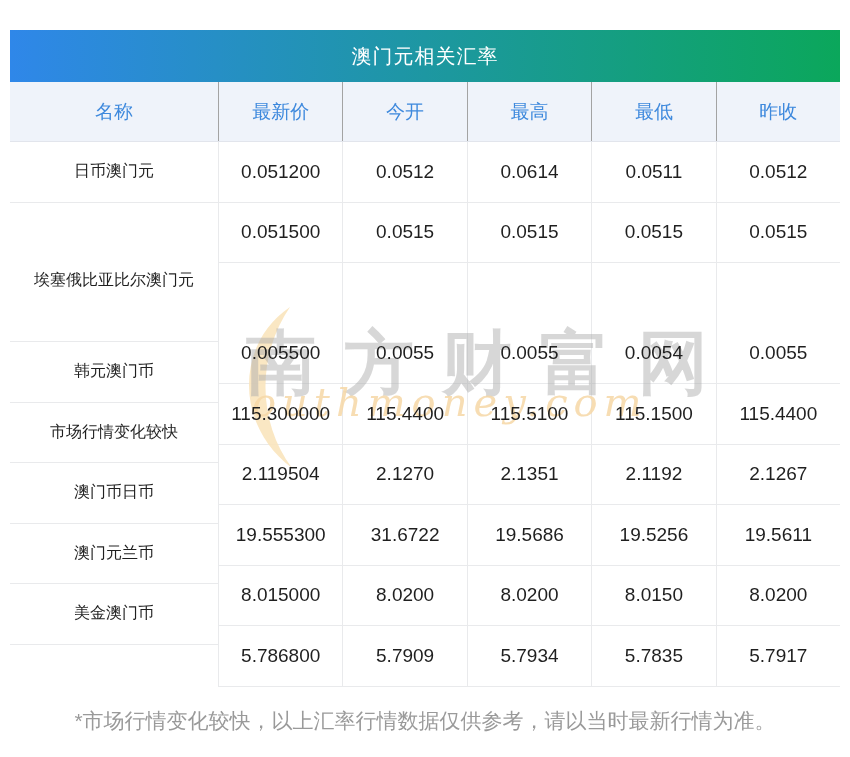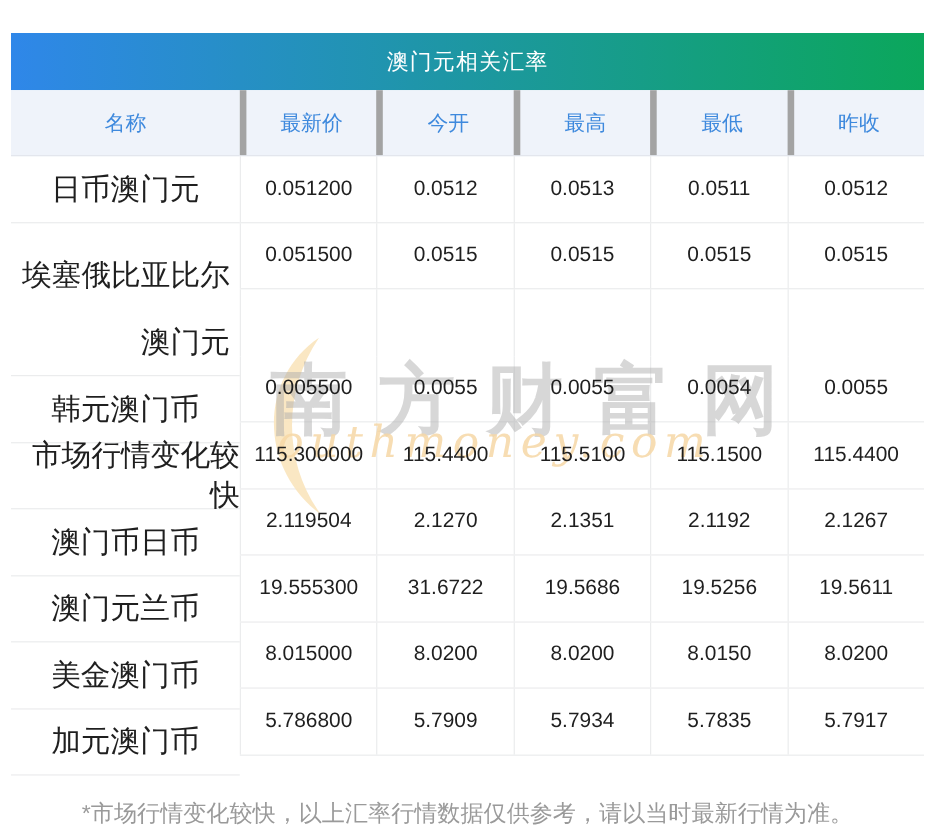--- a/index.html
+++ b/index.html
@@ -26,37 +26,37 @@
   .table-wrap{margin:0 10px;display:flex;}
   .name-col{width:208px;flex:0 0 208px;}
   .cell{display:flex;align-items:center;justify-content:center;}
   .hdr{
     height:60px;background:var(--header-bg);
     color:var(--header-text);font-size:19px;
     border-bottom:1px solid #e2e5ec;
   }
   .name-cell{
     height:60.5px;border-bottom:1px solid var(--border);
-    font-size:27px;color:var(--num-text);text-align:right;
+    font-size:16px;color:var(--num-text);text-align:right;
   }
   .name-cell.tall{height:121.5px;margin-top:18px;}
   .name-cell span{position:relative;z-index:3;}
   .name-cell.tall span{
     display:inline-block;max-width:190px;line-height:60.75px;
   }
   .values-area{flex:1 1 auto;display:flex;flex-direction:column;}
   .vrow{display:flex;height:60.5px;border-bottom:1px solid var(--border);}
   .vrow.header-row{height:60px;background:var(--header-bg);border-bottom:1px solid #e2e5ec;}
   .vrow.spacer-row{border-bottom:none;}
   .vcell{
     flex:1 1 0;border-left:1px solid var(--border);
     display:flex;align-items:center;justify-content:center;
     font-size:19px;color:var(--num-text);
   }
-  .header-row .vcell{color:var(--header-text);font-size:19px;border-left:6px solid #a3a3a3;}
+  .header-row .vcell{color:var(--header-text);font-size:19px;border-left:1px solid #a3a3a3;}
   .vcell span{position:relative;z-index:3;}
   .footnote{
     padding-top:20px;text-align:center;
     font-size:21px;color:var(--foot-text);
   }
   
   .watermark{
     position:absolute;left:0;top:300px;width:850px;height:180px;
     z-index:2;pointer-events:none;
   }
@@ -105,23 +105,20 @@
         </div>
         <div class="cell name-cell">
           <span>澳门币日币</span>
         </div>
         <div class="cell name-cell">
           <span>澳门元兰币</span>
         </div>
         <div class="cell name-cell">
           <span>美金澳门币</span>
         </div>
-        <div class="cell name-cell">
-          <span>加元澳门币</span>
-        </div>
       </div>
     <div class="values-area" id="valArea">
 
     <div class="vrow header-row">
           <div class="vcell">
             <span>最新价</span>
           </div>
           <div class="vcell">
             <span>今开</span>
           </div>
@@ -136,21 +133,21 @@
           </div>
         </div>
         <div class="vrow">
           <div class="vcell">
             <span>0.051200</span>
           </div>
           <div class="vcell">
             <span>0.0512</span>
           </div>
           <div class="vcell">
-            <span>0.0513</span>
+            <span>0.0614</span>
           </div>
           <div class="vcell">
             <span>0.0511</span>
           </div>
           <div class="vcell">
             <span>0.0512</span>
           </div>
         </div>
         <div class="vrow">
           <div class="vcell">

